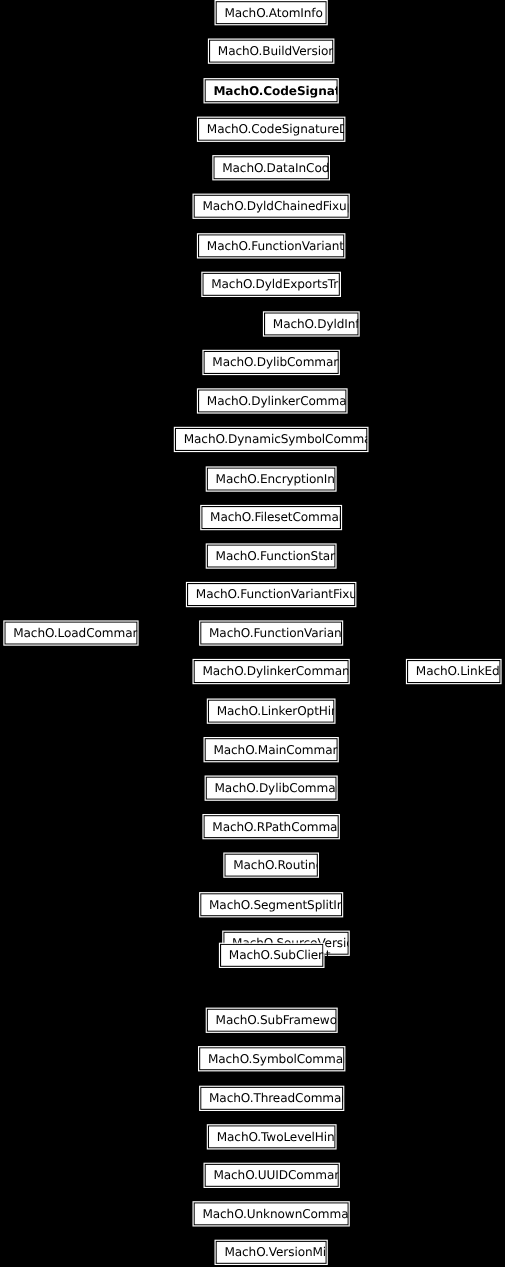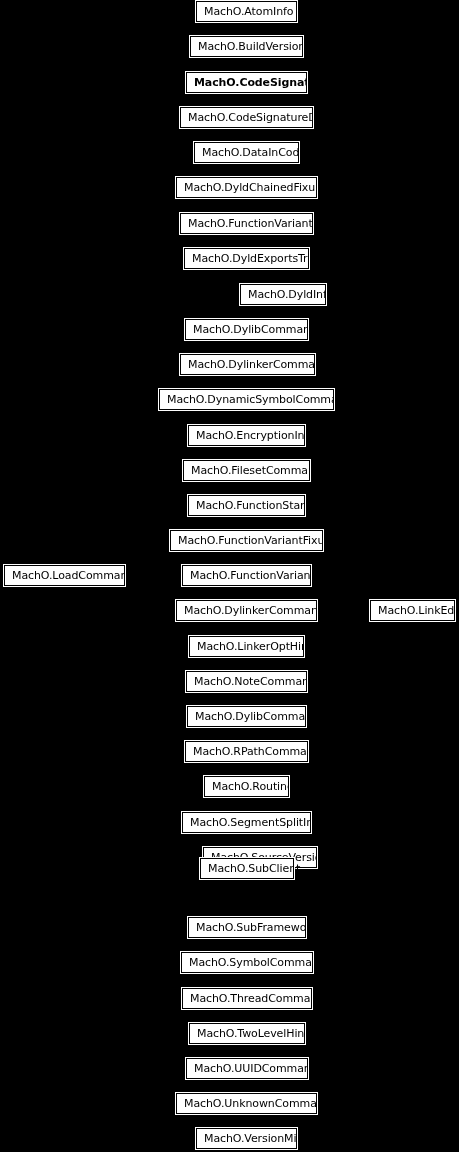--- a/index.html
+++ b/index.html
@@ -104,21 +104,21 @@
       <div class="node" title="MachO.DylibCommand" style="left: 185px; top: 319px; width: 123px;">MachO.DylibCommand</div>
       <div class="node" title="MachO.DylinkerCommand" style="left: 180px; top: 354px; width: 135px;">MachO.DylinkerCommand</div>
       <div class="node" title="MachO.DynamicSymbolCommand" style="left: 159px; top: 389px; width: 175px;">MachO.DynamicSymbolCommand</div>
       <div class="node" title="MachO.EncryptionInfo" style="left: 188px; top: 425px; width: 117px;">MachO.EncryptionInfo</div>
       <div class="node" title="MachO.FilesetCommand" style="left: 183px; top: 460px; width: 127px;">MachO.FilesetCommand</div>
       <div class="node" title="MachO.FunctionStarts" style="left: 188px; top: 495px; width: 117px;">MachO.FunctionStarts</div>
       <div class="node" title="MachO.FunctionVariantFixups" style="left: 170px; top: 530px; width: 153px;">MachO.FunctionVariantFixups</div>
       <div class="node" title="MachO.FunctionVariants" style="left: 182px; top: 565px; width: 129px;">MachO.FunctionVariants</div>
       <div class="node" title="MachO.SegmentCommand" style="left: 176px; top: 600px; width: 141px;">MachO.DylinkerCommand</div>
       <div class="node" title="MachO.LinkerOptHint" style="left: 189px; top: 636px; width: 115px;">MachO.LinkerOptHint</div>
-      <div class="node" title="MachO.MainCommand" style="left: 186px; top: 671px; width: 121px;">MachO.NoteCommand</div>
+      <div class="node" title="MachO.MainCommand" style="left: 186px; top: 671px; width: 121px;">MachO.MainCommand</div>
       <div class="node" title="MachO.NoteCommand" style="left: 187px; top: 706px; width: 119px;">MachO.DylibCommand</div>
       <div class="node" title="MachO.RPathCommand" style="left: 185px; top: 741px; width: 123px;">MachO.RPathCommand</div>
       <div class="node" title="MachO.Routine" style="left: 204px; top: 776px; width: 85px;">MachO.Routine</div>
       <div class="node" title="MachO.SegmentSplitInfo" style="left: 182px; top: 812px; width: 129px; text-align: center;">MachO.SegmentSplitInfo</div>
       <div class="node" title="MachO.SourceVersion" style="left: 190px; top: 847px; width: 114px; margin-left: 13px;">MachO.SourceVersion</div>
       <div class="node" title="MachO.SubClient" style="left: 200px; top: 858px; width: 94px;">MachO.SubClient</div>
       <div class="node" title="MachO.SubFramework" style="left: 188px; top: 917px; width: 118px;">MachO.SubFramework</div>
       <div class="node" title="MachO.SymbolCommand" style="left: 181px; top: 952px; width: 132px;">MachO.SymbolCommand</div>
       <div class="node" title="MachO.ThreadCommand" style="left: 182px; top: 988px; width: 130px;">MachO.ThreadCommand</div>
       <div class="node" title="MachO.TwoLevelHints" style="left: 189px; top: 1023px; width: 116px;">MachO.TwoLevelHints</div>

